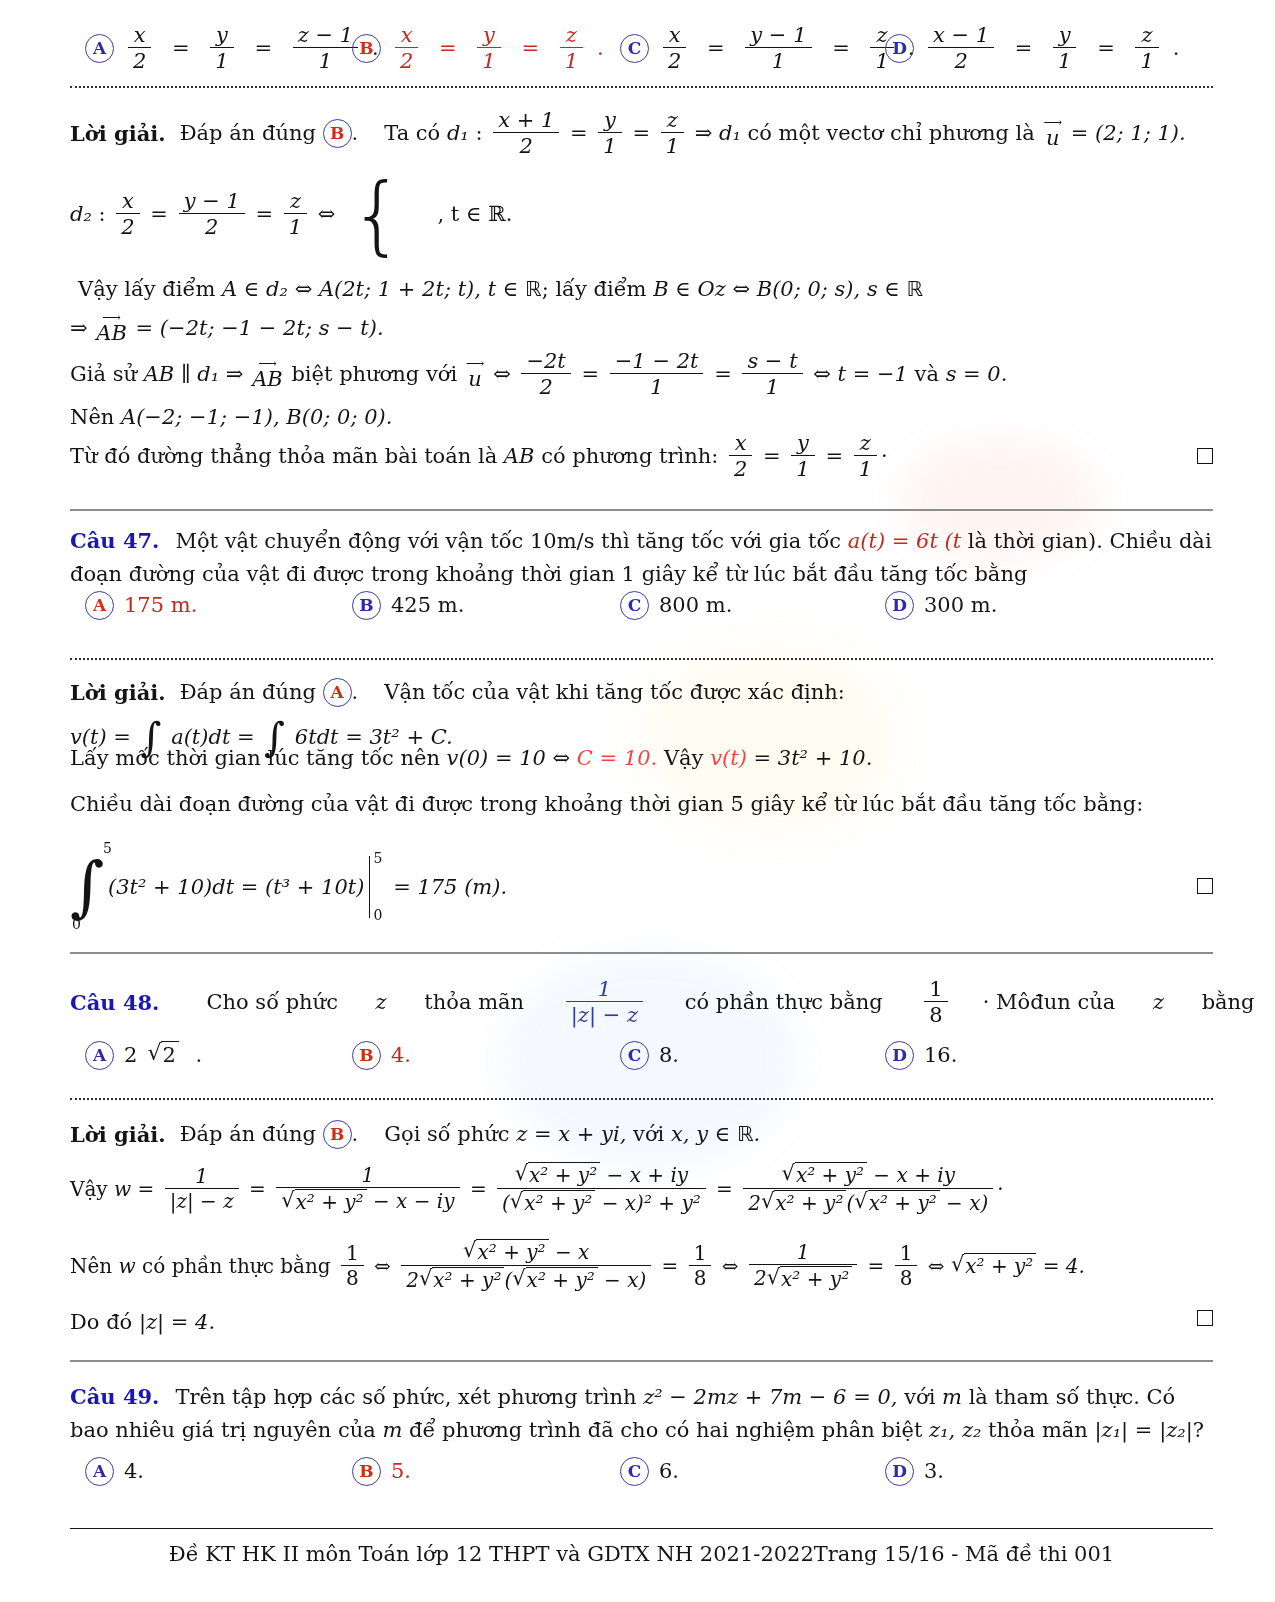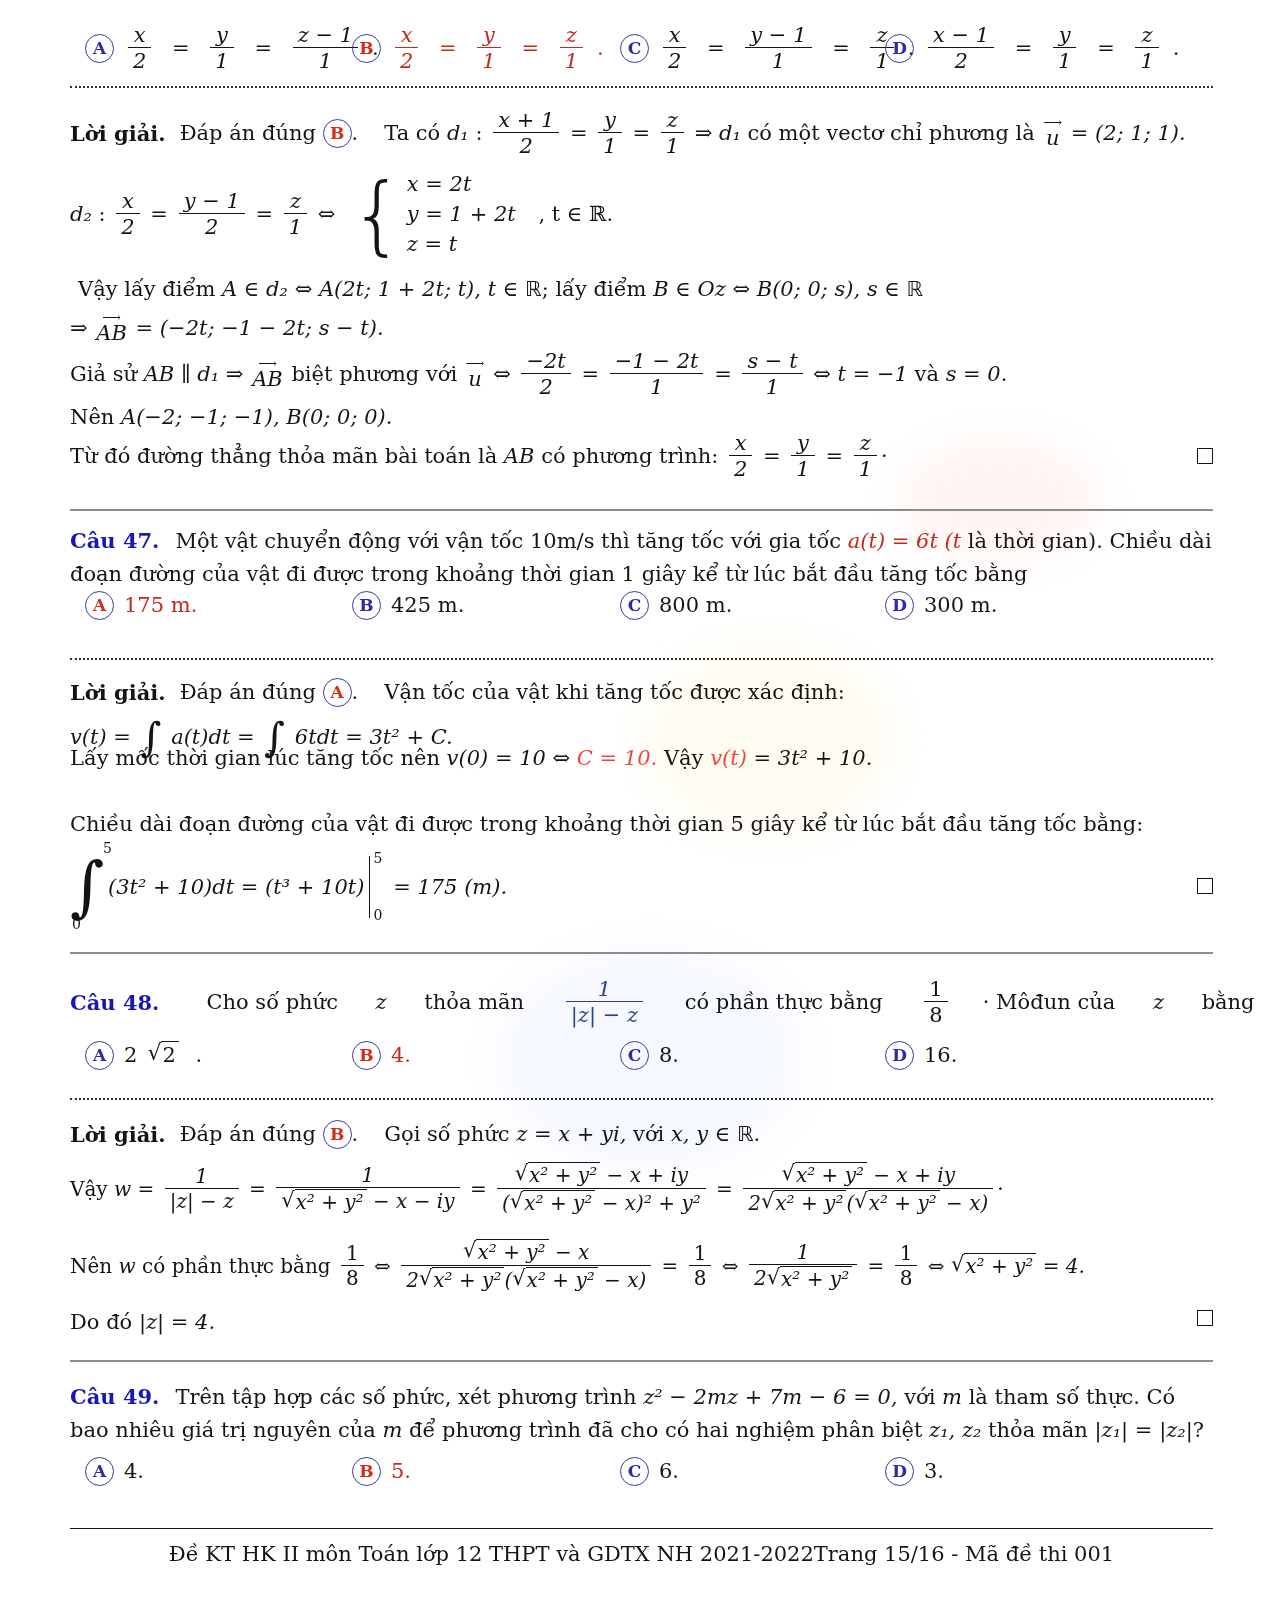--- a/index.html
+++ b/index.html
@@ -140,22 +140,21 @@
   <div class="abs frow" style="top:166px;height:96px;">
     <span class="m">d₂</span>
       <span> : </span>
     <span class="frac m"><span class="fn">x</span><span class="fd">2</span></span>
       <span> = </span>
       <span class="frac m"><span class="fn">y − 1</span><span class="fd">2</span></span>
       <span> = </span>
       <span class="frac m"><span class="fn">z</span><span class="fd">1</span></span>
     <span> ⇔ </span>
     <span class="brace">{</span>
-    <span class="cases"><span>x = 2t</span><span>y = 1 + 2t</span><span>z = t</span></span>
-    <span style="margin-left:16px;"> , t ∈ ℝ.</span>
+    <span style="margin-left:24px;"> , t ∈ ℝ.</span>
   </div>
 
   <div class="abs frow" style="top:274px;height:30px;margin-left:8px;">
     <span>Vậy lấy điểm </span>
       <span class="m">A ∈ d₂ ⇔ A(2t; 1 + 2t; t), t ∈ ℝ</span>
       <span>; lấy điểm </span>
       <span class="m">B ∈ Oz ⇔ B(0; 0; s), s ∈ ℝ</span>
   </div>
 
   <div class="abs frow" style="top:306px;height:44px;">
@@ -248,21 +247,21 @@
 
   <div class="abs frow" style="top:742px;height:32px;">
     <span>Lấy mốc thời gian lúc tăng tốc nên </span>
       <span class="m">v(0) = 10 ⇔ </span>
       <span class="m blue">C = 10.</span>
       <span> Vậy </span>
       <span class="m blue">v(t)</span>
       <span class="m"> = 3t² + 10.</span>
   </div>
 
-  <div class="abs frow" style="top:808px;height:32px;">
+  <div class="abs frow" style="top:788px;height:32px;">
     <span>Chiều dài đoạn đường của vật đi được trong khoảng thời gian 5 giây kể từ lúc bắt đầu tăng tốc bằng:</span>
   </div>
 
   <div class="abs frow" style="top:842px;height:90px;">
     <span class="bint"><span class="bint-g">∫</span><span class="lim-t">5</span><span class="lim-b">0</span></span>
     <span class="m">(3t² + 10)dt = (t³ + 10t)</span>
     <span class="eval"><span class="lim-t">5</span><span class="lim-b">0</span></span>
     <span class="m"> = 175 (m).</span>
   </div>
   <div class="qed" style="top:878px;"></div>

